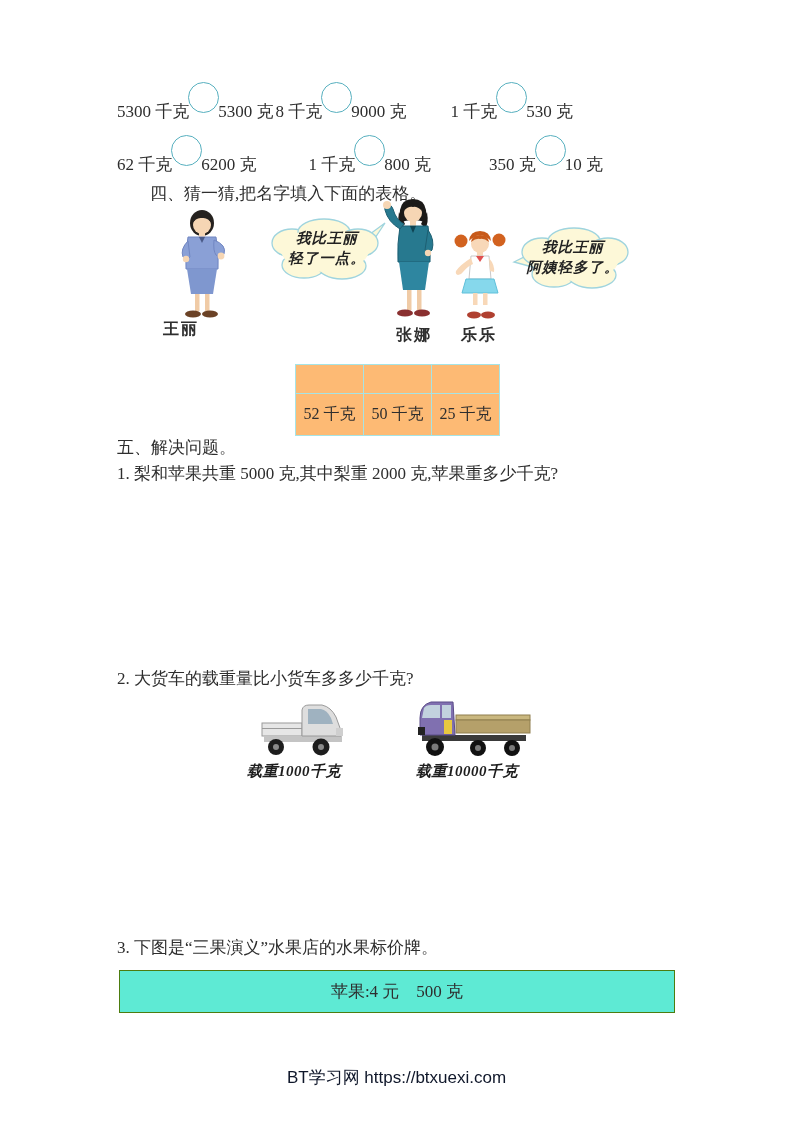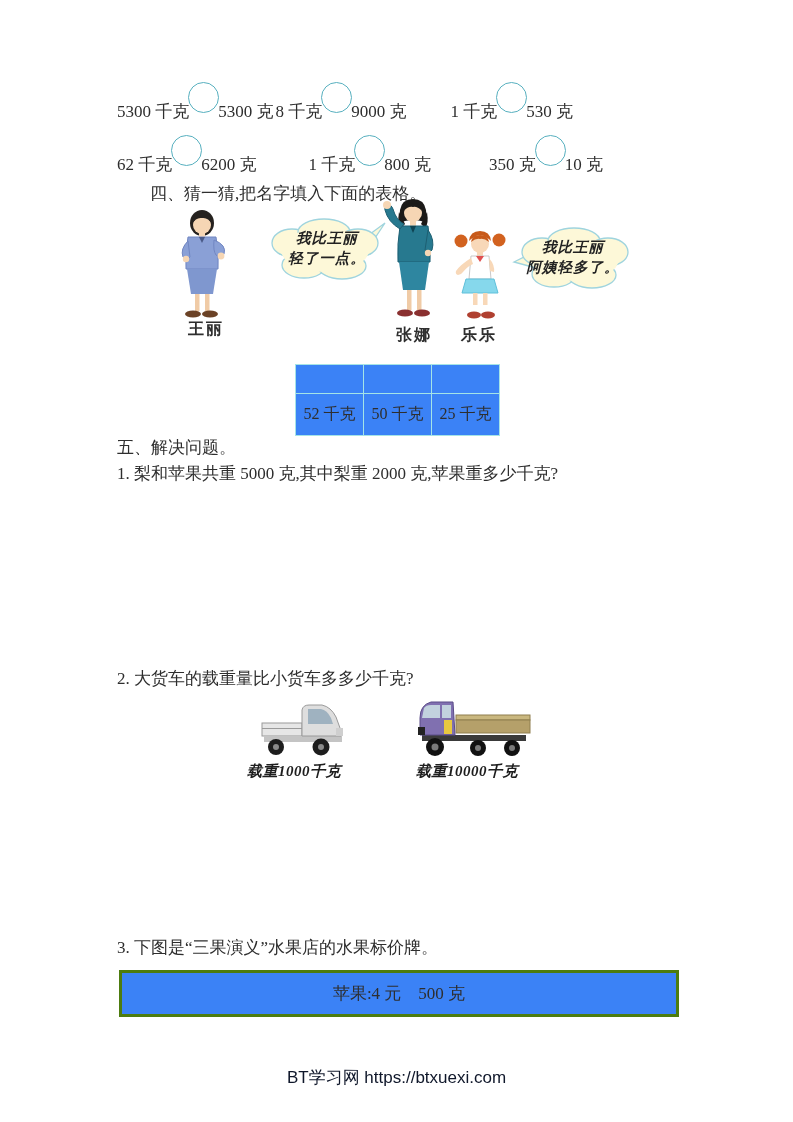--- a/index.html
+++ b/index.html
@@ -29,33 +29,33 @@
   .bubble{position:absolute;}
   .bubble-text{
     position:absolute;left:0;right:0;top:15px;text-align:center;
     font-size:14.5px;font-weight:bold;font-style:italic;line-height:20px;color:#222;
     letter-spacing:1px;
   }
   
   #guess-table{position:absolute;left:295px;top:364px;border-collapse:collapse;}
   #guess-table td{
     border:1px solid #a5e4e6;width:65px;text-align:center;
-    font-size:16px;background:#3b82f6;
+    font-size:16px;background:#fdba74;
   }
   #guess-table tr.name-row td{height:26px;}
   #guess-table tr.weight-row td{height:39px;}
   
   .truck-caption{
     position:absolute;font-size:15px;font-style:italic;font-weight:bold;
     color:#1e1e1e;width:120px;letter-spacing:0.5px;
   }
   
   #price-box{
     position:absolute;left:119px;top:970px;width:554px;height:41px;
-    background:#3b82f6;border:3px solid #4d7c0f;
+    background:#5eead4;border:1px solid #4d7c0f;
     display:flex;align-items:center;justify-content:center;
     font-size:17px;white-space:pre;
   }
   
   #footer{
     position:absolute;left:0;top:1066px;width:793px;text-align:center;
     font-family:"Liberation Sans","DejaVu Sans",sans-serif;
     font-size:17px;color:#0f172a;
   }
 </style>
@@ -112,21 +112,21 @@
     <path d="M56,33 Q69,38 66,47 Q63,52 58,48 Q55,44 56,33 Z" fill="#8aa0d6" stroke="#7186c2" stroke-width="1"></path>
     <circle cx="63" cy="49" r="3.4" fill="#f6d6b4"></circle>
     <path d="M30,34 Q22,42 25,50 Q28,54 32,50 Z" fill="#8aa0d6" stroke="#7186c2" stroke-width="1"></path>
     <circle cx="28" cy="52" r="3.2" fill="#f6d6b4"></circle>
     <path d="M29,62 L59,62 L55,87 L33,87 Z" fill="#7f97cf"></path>
     <rect x="37" y="87" width="4.5" height="17" fill="#f0cba6"></rect>
     <rect x="47" y="87" width="4.5" height="17" fill="#f0cba6"></rect>
     <ellipse cx="35" cy="107" rx="8" ry="3.5" fill="#6b4226"></ellipse>
     <ellipse cx="52" cy="107" rx="8" ry="3.5" fill="#6b4226"></ellipse>
   </svg>
-  <div class="person-label" style="left:188px;top:319px;">王丽</div>
+  <div class="person-label" style="left:163px;top:319px;">王丽</div>
 
   <div class="bubble" style="left:266px;top:213px;width:122px;height:74px;">
     <svg width="122" height="74" viewBox="0 0 122 74">
       <path d="M100,24 L119,10 L103,34 Z" fill="#fdf8d8" stroke="#9fd4de" stroke-width="1.3"></path>
       <g fill="#fdf8d8" stroke="#9fd4de" stroke-width="1.3">
         <ellipse cx="26" cy="30" rx="20" ry="14"></ellipse>
         <ellipse cx="58" cy="19" rx="26" ry="13"></ellipse>
         <ellipse cx="92" cy="30" rx="20" ry="14"></ellipse>
         <ellipse cx="38" cy="52" rx="22" ry="13"></ellipse>
         <ellipse cx="76" cy="53" rx="24" ry="13"></ellipse>

